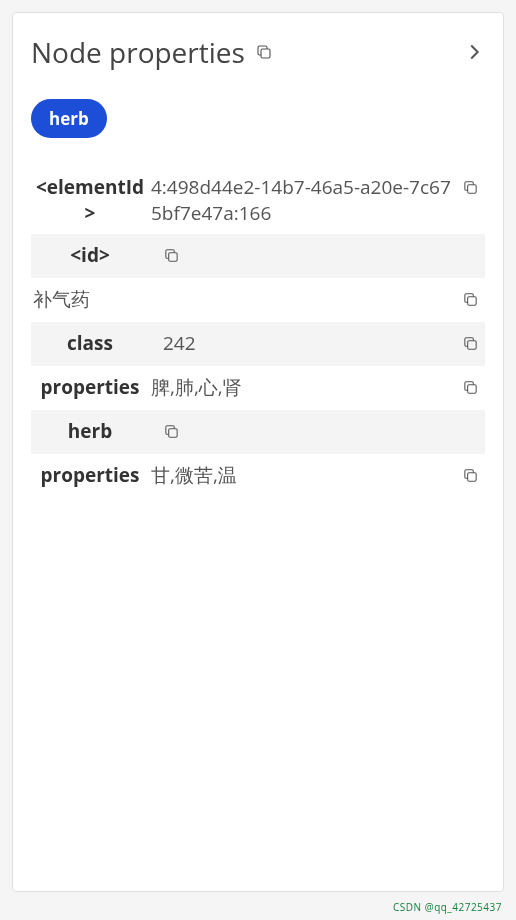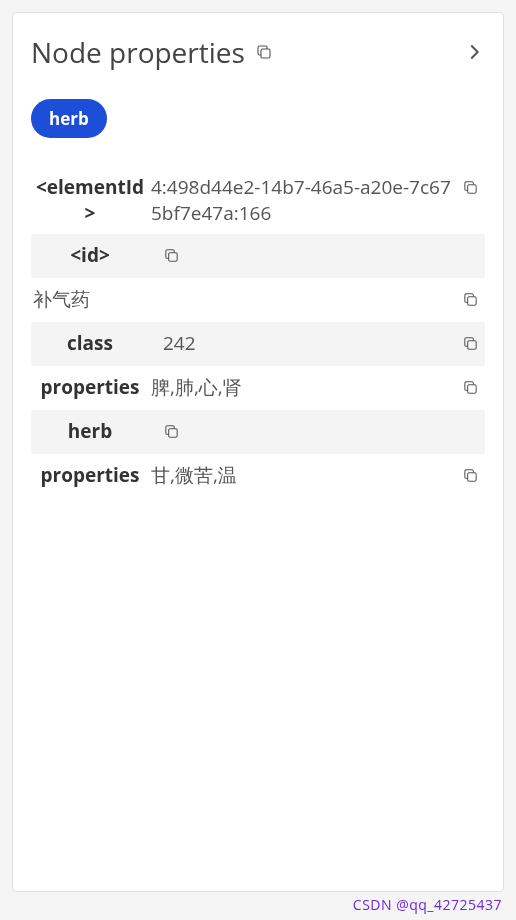--- a/index.html
+++ b/index.html
@@ -104,22 +104,22 @@
       padding-right: 8px;
     }
     .prop-copy {
       flex-shrink: 0;
       padding-top: 2px;
     }
     .watermark {
       position: absolute;
       right: 14px;
       bottom: 6px;
-      font-size: 14px;
-      color: #6d28d9;
+      font-size: 10px;
+      color: #15803d;
       letter-spacing: 0.5px;
     }
   </style>
 </head>
 <body>
 
 <div class="panel">
 
   <div class="header">
     <div class="header-left">

